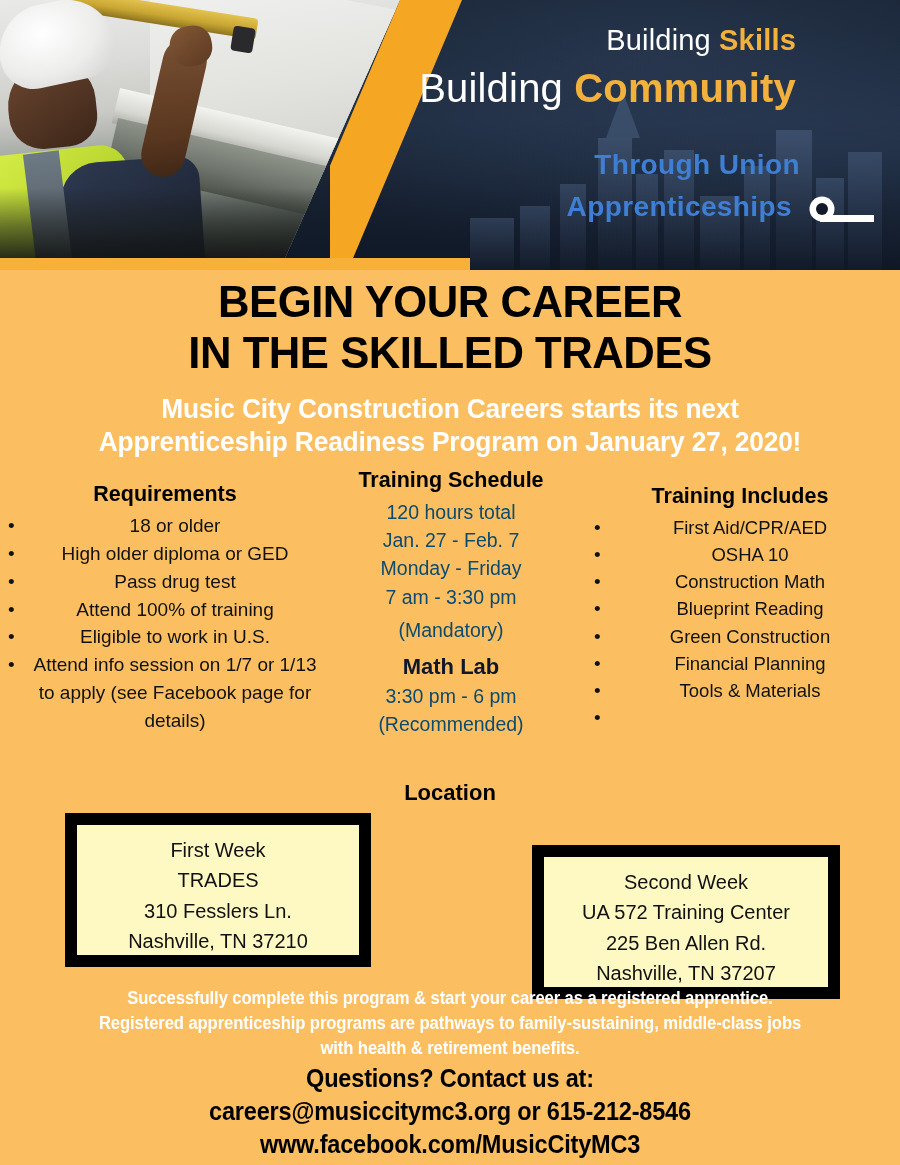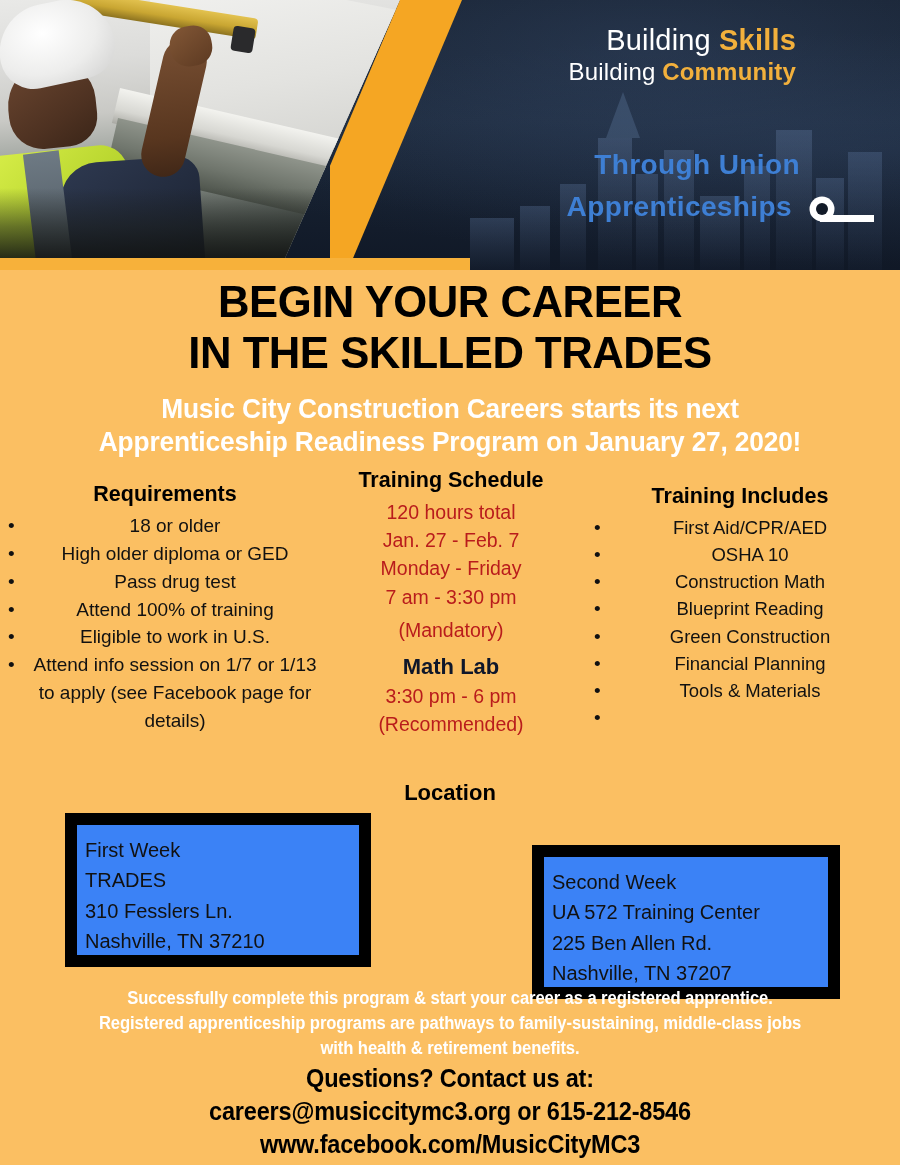--- a/index.html
+++ b/index.html
@@ -128,21 +128,21 @@
     position:absolute;left:0;top:258px;width:470px;height:14px;background:#F7B13A;
   }
 
   
   .hdr-line{
     position:absolute;right:104px;
     text-align:right;white-space:nowrap;
     line-height:1;
   }
   .hl1{top:26px;font-size:29px;}
-  .hl2{top:60px;font-size:24px;}
+  .hl2{top:68px;font-size:40px;}
   .hdr-light{color:#ffffff;font-weight:300;letter-spacing:.2px;}
   .hdr-gold{color:#F2B03C;font-weight:700;letter-spacing:.2px;}
 
   .hdr-sub{
     position:absolute;right:100px;text-align:right;white-space:nowrap;
     color:#3E7FD4;font-weight:700;line-height:1.06;letter-spacing:.4px;
   }
   .hs1{top:150px;font-size:28px;}
   .hs2{top:192px;right:108px;font-size:28px;}
 
@@ -187,35 +187,35 @@
     position:relative;text-align:center;color:#111;
     font-size:19px;line-height:1.47;padding:0 6px 0 26px;
   }
   ul.bl li .b{
     position:absolute;left:8px;top:0;font-size:19px;line-height:1.47;
   }
   .col-inc ul.bl li{padding-left:22px;padding-right:2px;font-size:18.5px;}
   .col-inc ul.bl li .b{left:14px;}
 
   .plain{
-    text-align:center;color:#b91c1c;font-size:19.5px;line-height:1.45;
+    text-align:center;color:#0c4a6e;font-size:19.5px;line-height:1.45;
   }
   .sch-title2{
     text-align:center;font-weight:700;color:#0f172a;font-size:22px;
     margin-top:10px;margin-bottom:2px;
   }
 
   
   .loc-title{
     position:absolute;left:0;right:0;top:780px;text-align:center;
     font-weight:700;font-size:22px;color:#000;
   }
   .loc-box{
-    position:absolute;border:12px solid #000;background:#3b82f6;
-    text-align:left;color:#111;
+    position:absolute;border:12px solid #000;background:#fef9c3;
+    text-align:center;color:#111;
   }
   .loc-box .inner{padding:10px 8px 12px;}
   .loc-box .ln{font-size:20px;line-height:1.52;}
   .loc-left{left:65px;top:813px;width:282px;height:130px;}
   .loc-right{left:532px;top:810px;width:284px;height:130px;margin-top:35px;}
 
   
   .foot-white{
     position:absolute;left:12px;right:12px;top:986px;
     text-align:center;color:#ffffff;font-weight:700;

